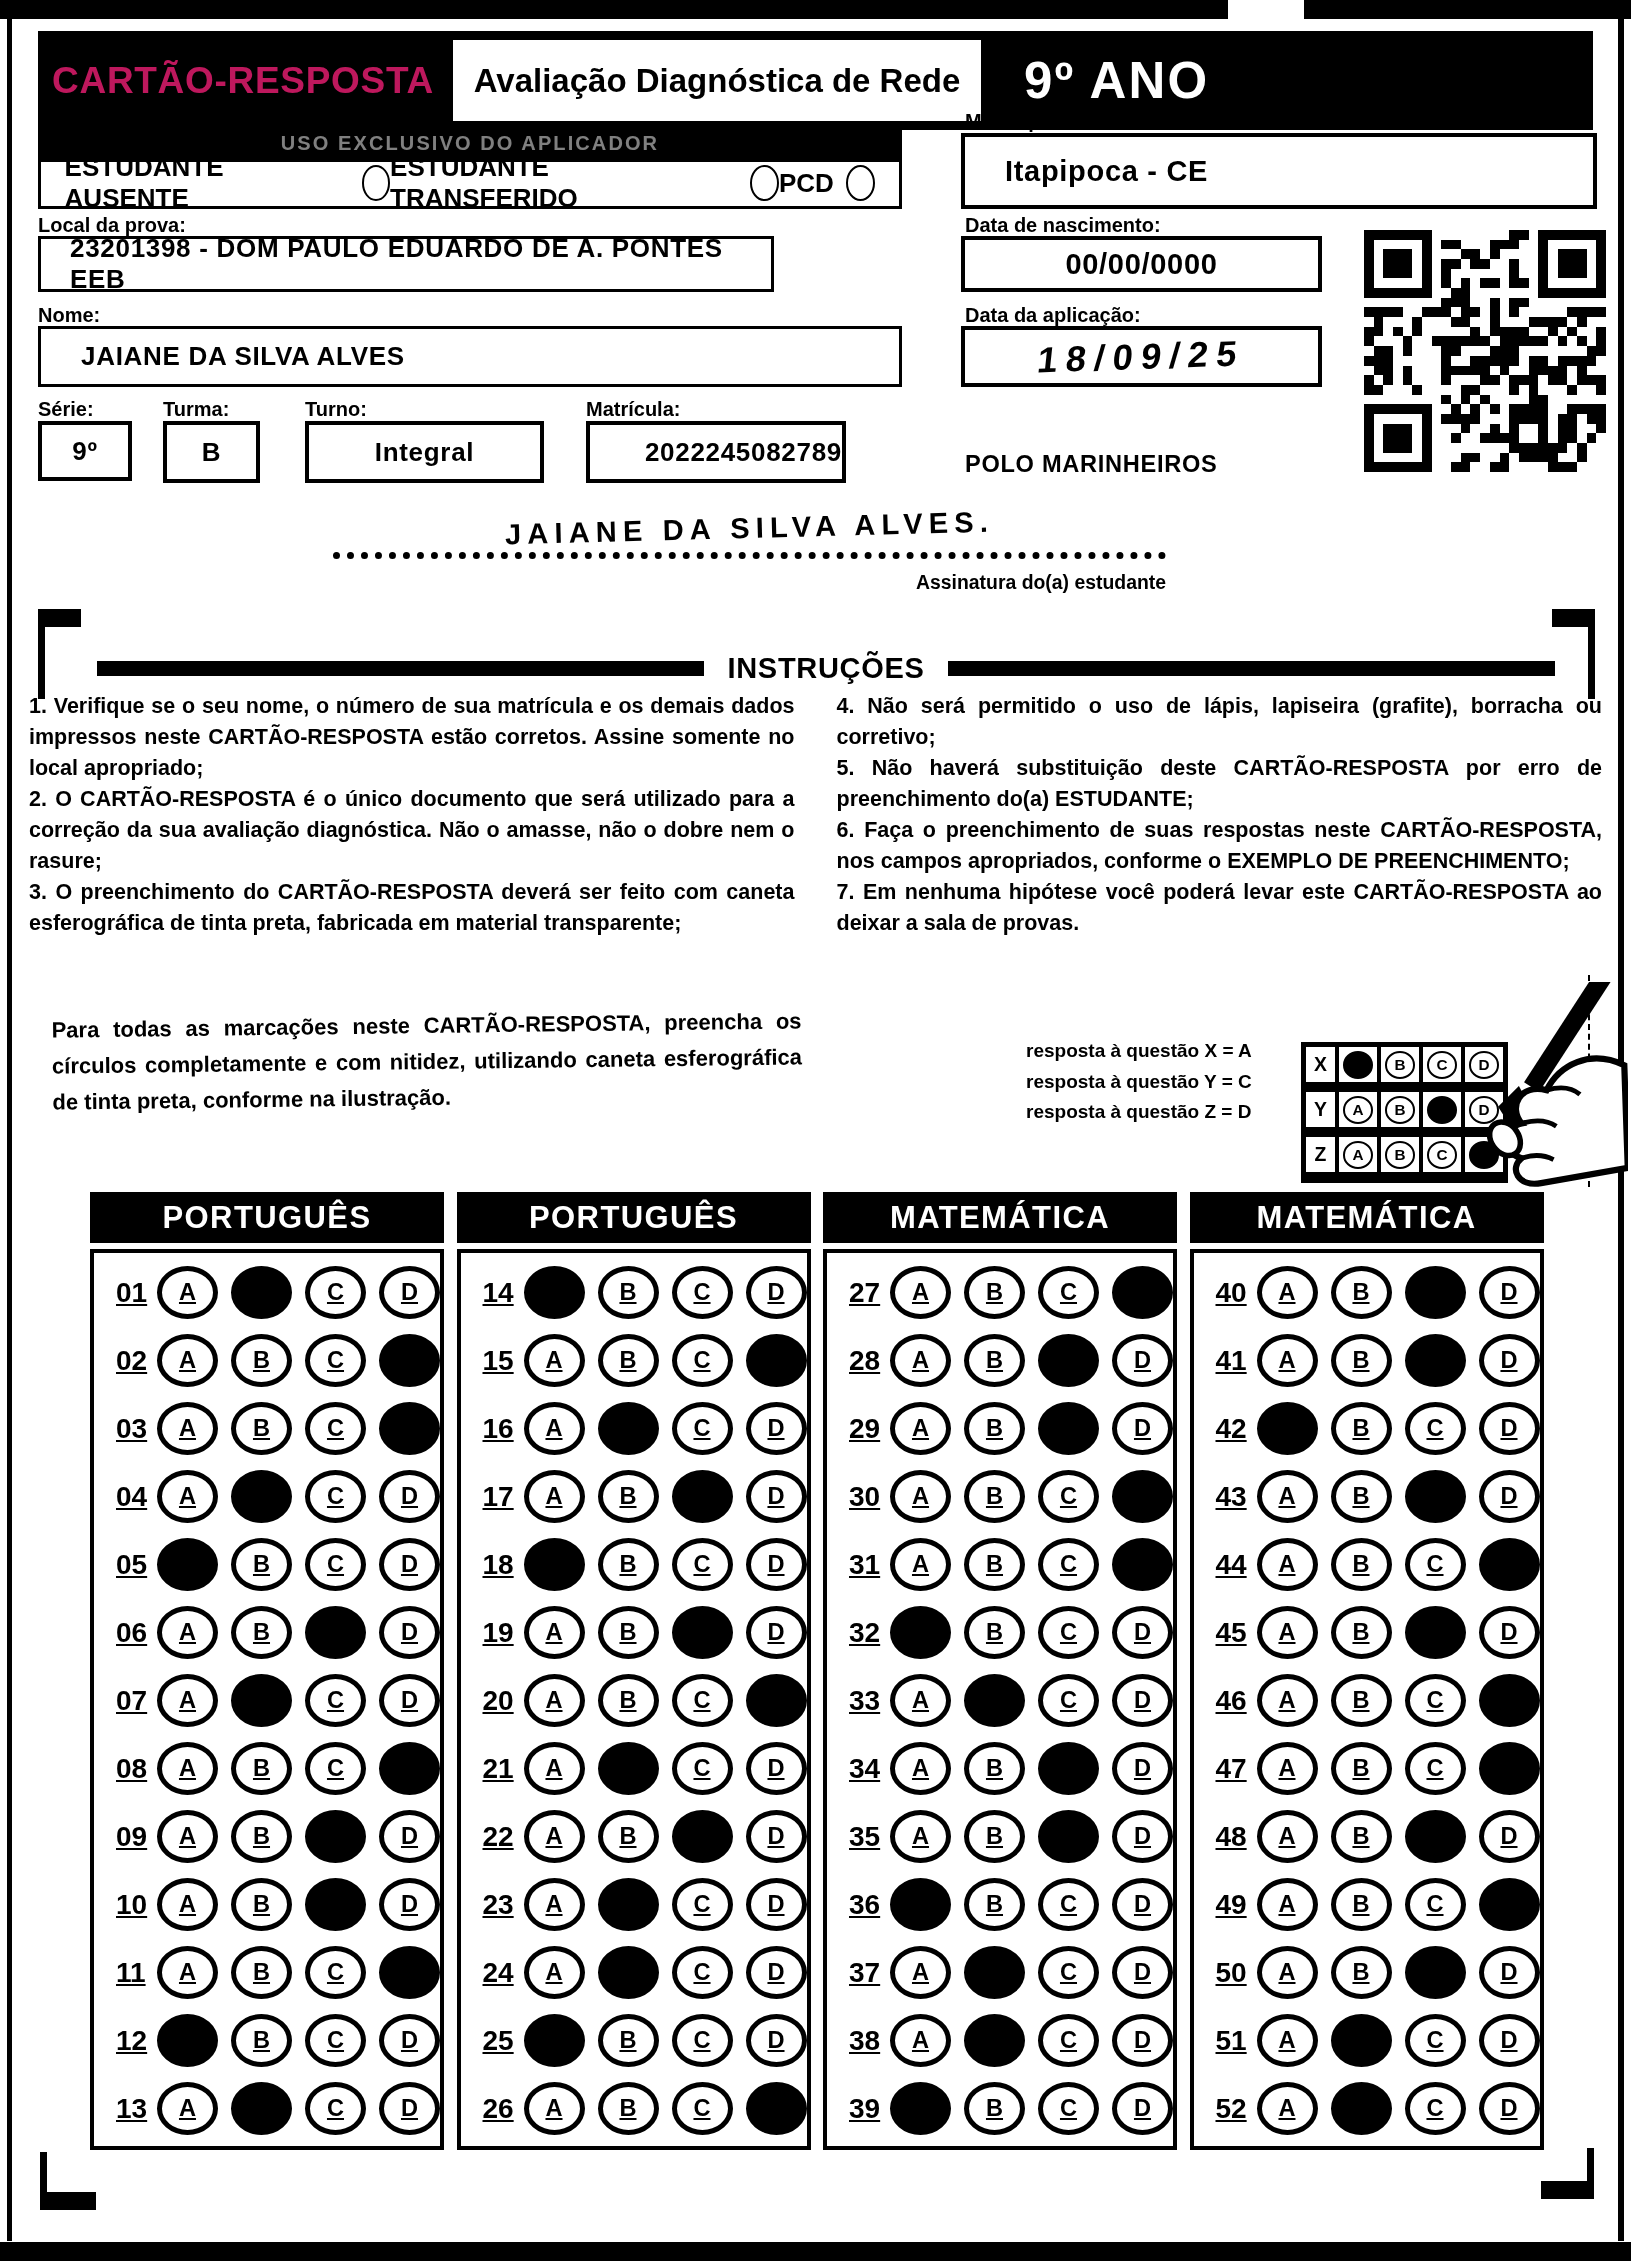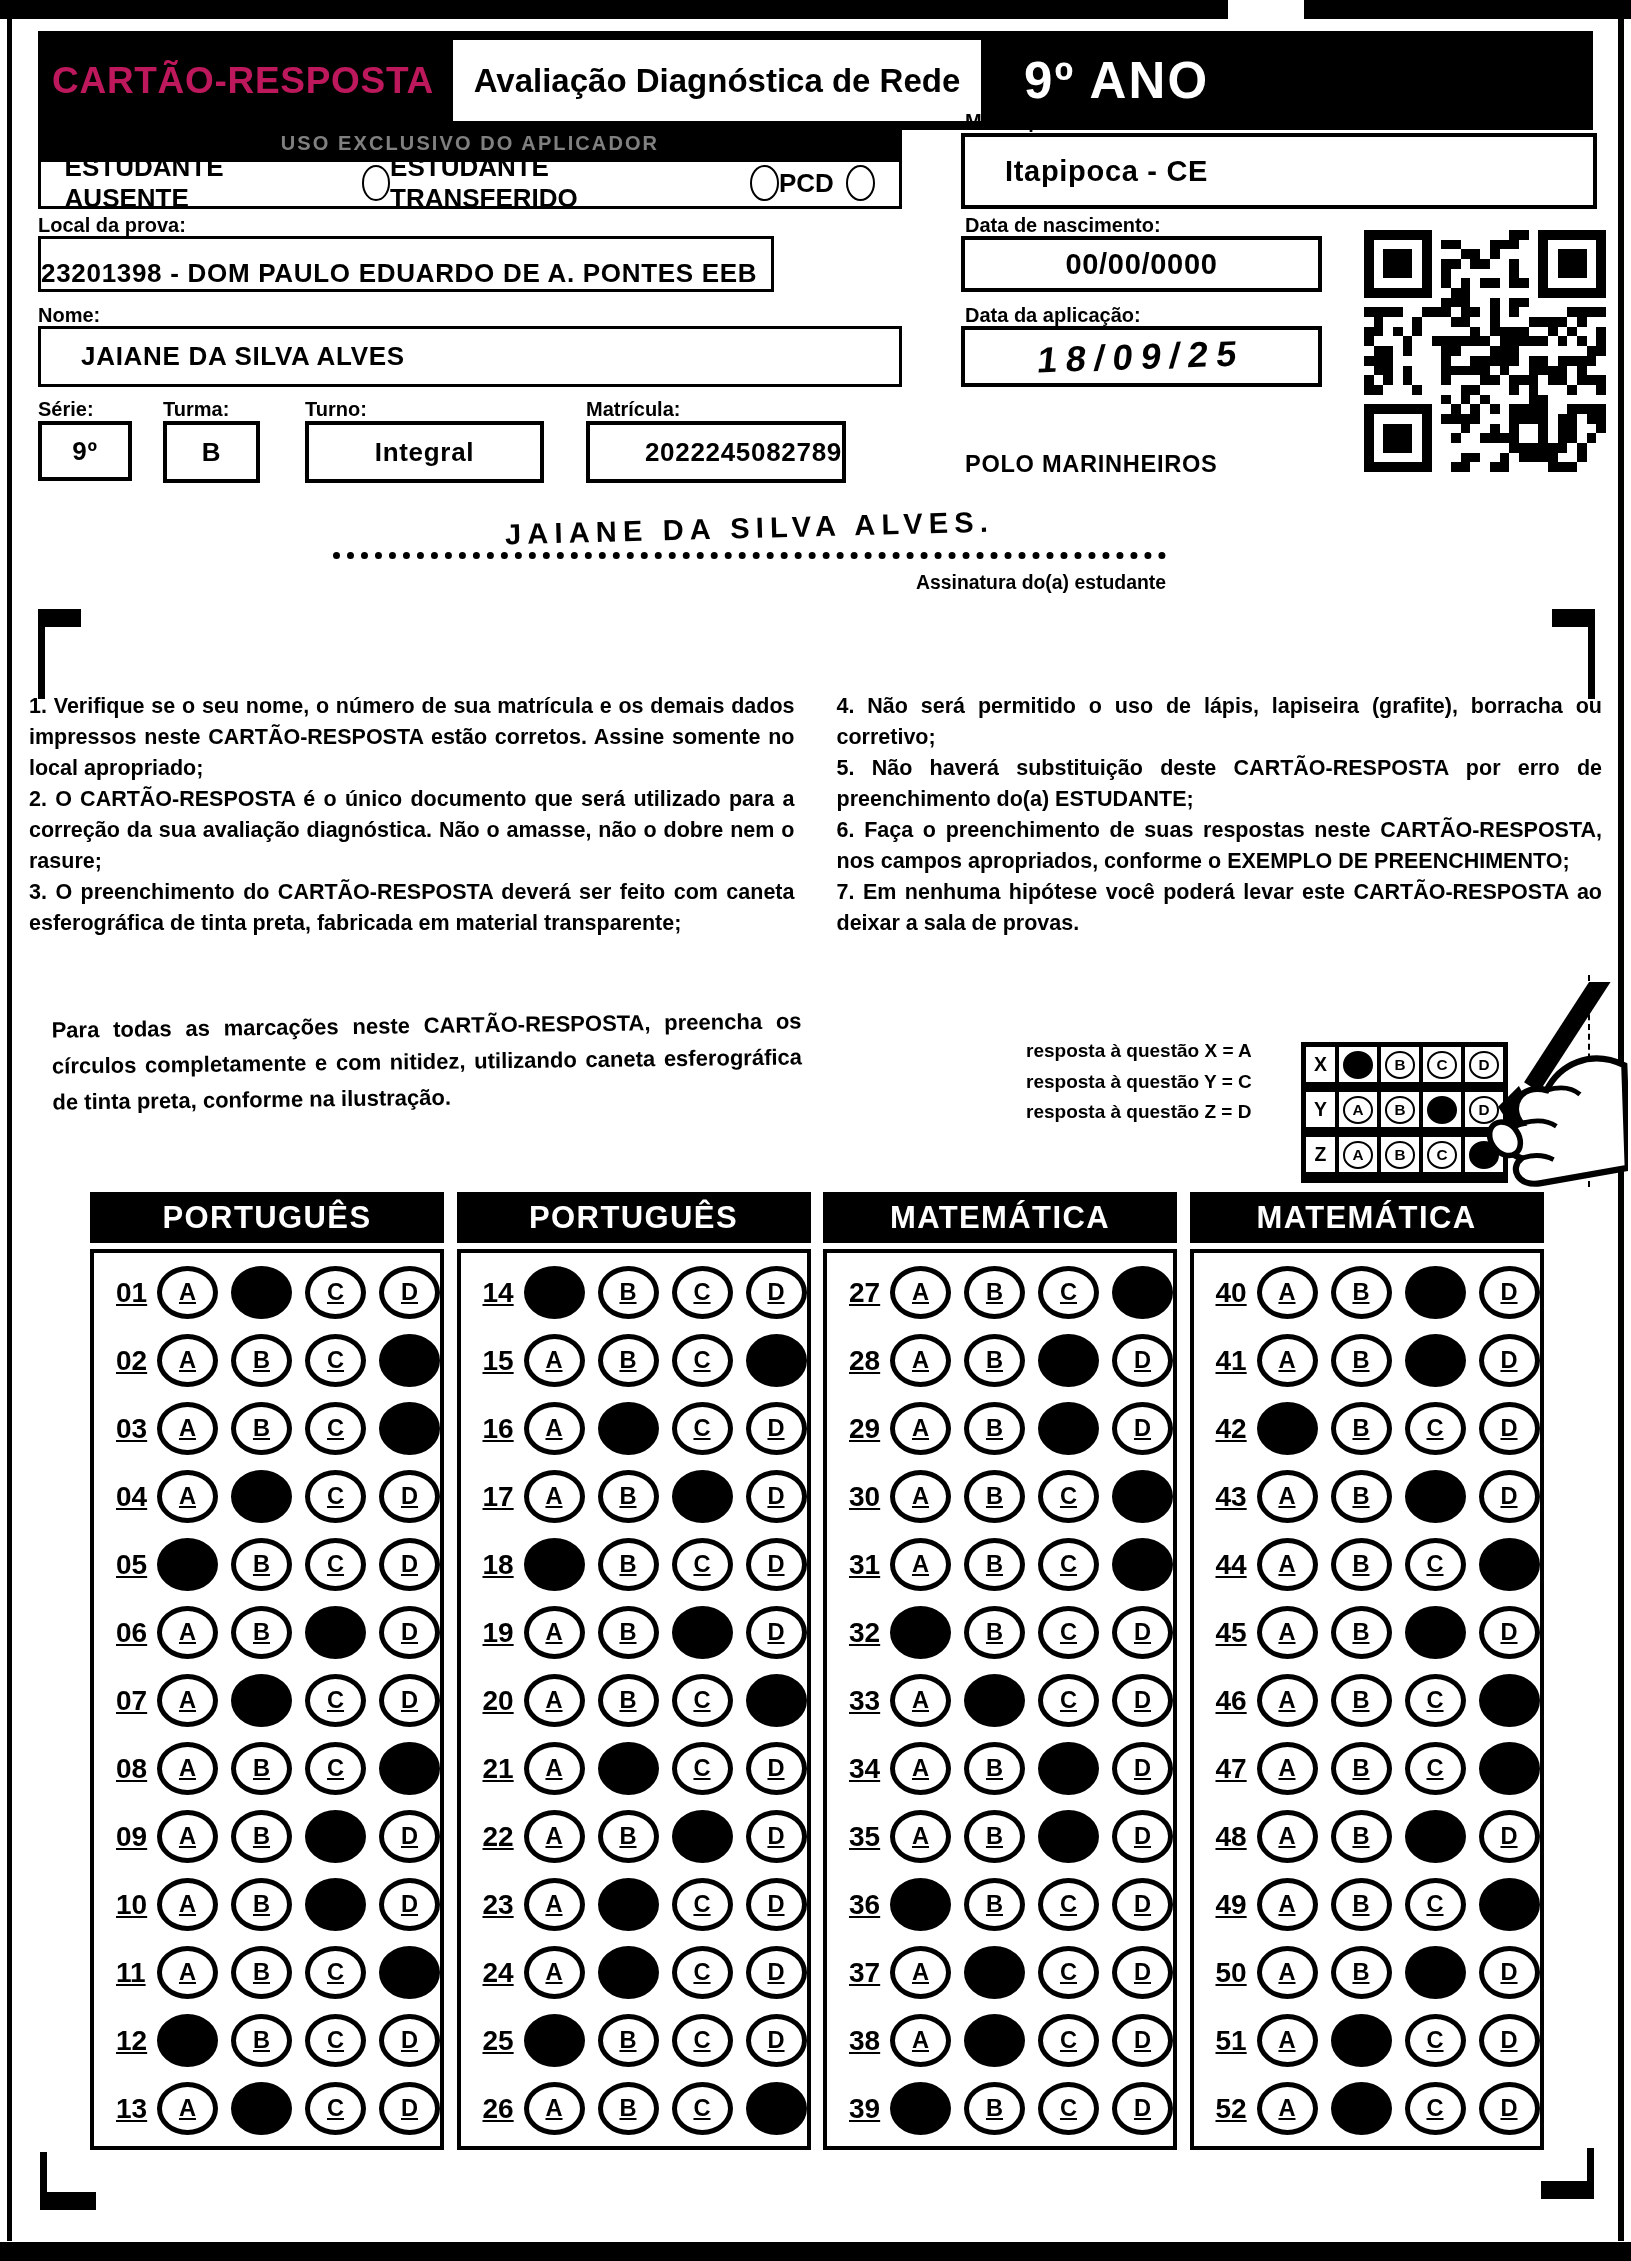--- a/index.html
+++ b/index.html
@@ -34,21 +34,21 @@
           filter:blur(0.4px);}
   #aplicador-row{display:flex;align-items:center;justify-content:space-between;height:42px;padding:0 23.6px;}
   .apl-item{display:flex;align-items:center;gap:12.5px;font-weight:bold;font-size:26px;}
   .apl-circle{width:25px;height:32px;border:2.8px solid #000;border-radius:50%;background:#fff;}
 
   
   #municipio-label{left:965px;top:110px;}
   #municipio-box{left:961px;top:133px;width:636px;height:76px;padding-left:40px;}
   #municipio-box .fval{font-size:29px;}
   #local-label{left:38px;top:214px;}
-  #local-box{left:38px;top:236px;width:736px;height:56px;border-width:3.5px;align-items:flex-end;}
+  #local-box{left:38px;top:236px;width:736px;height:56px;padding-left:29px;border-width:3.5px;}
   #nascimento-label{left:965px;top:214px;}
   #nascimento-box{left:961px;top:236px;width:361px;height:56px;justify-content:center;}
   #nascimento-box .fval{font-size:29px;}
   #qr-wrap{left:1364px;top:230px;width:242px;height:242px;}
   #nome-label{left:38px;top:304px;}
   #nome-box{left:38px;top:326px;width:864px;height:61px;padding-left:40px;border-width:3.5px;}
   #aplicacao-label{left:965px;top:304px;}
   #aplicacao-box{left:961px;top:326px;width:361px;height:61px;justify-content:center;}
   .handwriting{font-size:36px;font-weight:600;letter-spacing:8.3px;transform:skewX(-8deg) rotate(-2deg);white-space:nowrap;}
   #serie-label{left:38px;top:398px;}
@@ -427,20 +427,25 @@
 
   <div class="abs crop" id="br-tl-h"></div>
   <div class="abs crop" id="br-tl-v"></div>
   <div class="abs crop" id="br-tr-h"></div>
   <div class="abs crop" id="br-tr-v"></div>
   <div class="abs crop" id="br-bl-v"></div>
   <div class="abs crop" id="br-bl-h"></div>
   <div class="abs crop" id="br-br-v"></div>
   <div class="abs crop" id="br-br-h"></div>
 
+  <div class="abs" id="instr-header">
+    <div class="instr-rule"></div>
+    <div id="instr-title">INSTRUÇÕES</div>
+    <div class="instr-rule"></div>
+  </div>
   <div class="abs" id="instr-cols">
     <div class="instr-col" id="instr-left">
         <p>1. Verifique se o seu nome, o número de sua matrícula e os demais dados impressos neste CARTÃO-RESPOSTA estão corretos. Assine somente no local apropriado;</p>
         <p>2. O CARTÃO-RESPOSTA é o único documento que será utilizado para a correção da sua avaliação diagnóstica. Não o amasse, não o dobre nem o rasure;</p>
         <p>3. O preenchimento do CARTÃO-RESPOSTA deverá ser feito com caneta esferográfica de tinta preta, fabricada em material transparente;</p>
       </div>
     <div class="instr-col" id="instr-right">
         <p>4. Não será permitido o uso de lápis, lapiseira (grafite), borracha ou corretivo;</p>
         <p>5. Não haverá substituição deste CARTÃO-RESPOSTA por erro de preenchimento do(a) ESTUDANTE;</p>
         <p>6. Faça o preenchimento de suas respostas neste CARTÃO-RESPOSTA, nos campos apropriados, conforme o EXEMPLO DE PREENCHIMENTO;</p>

